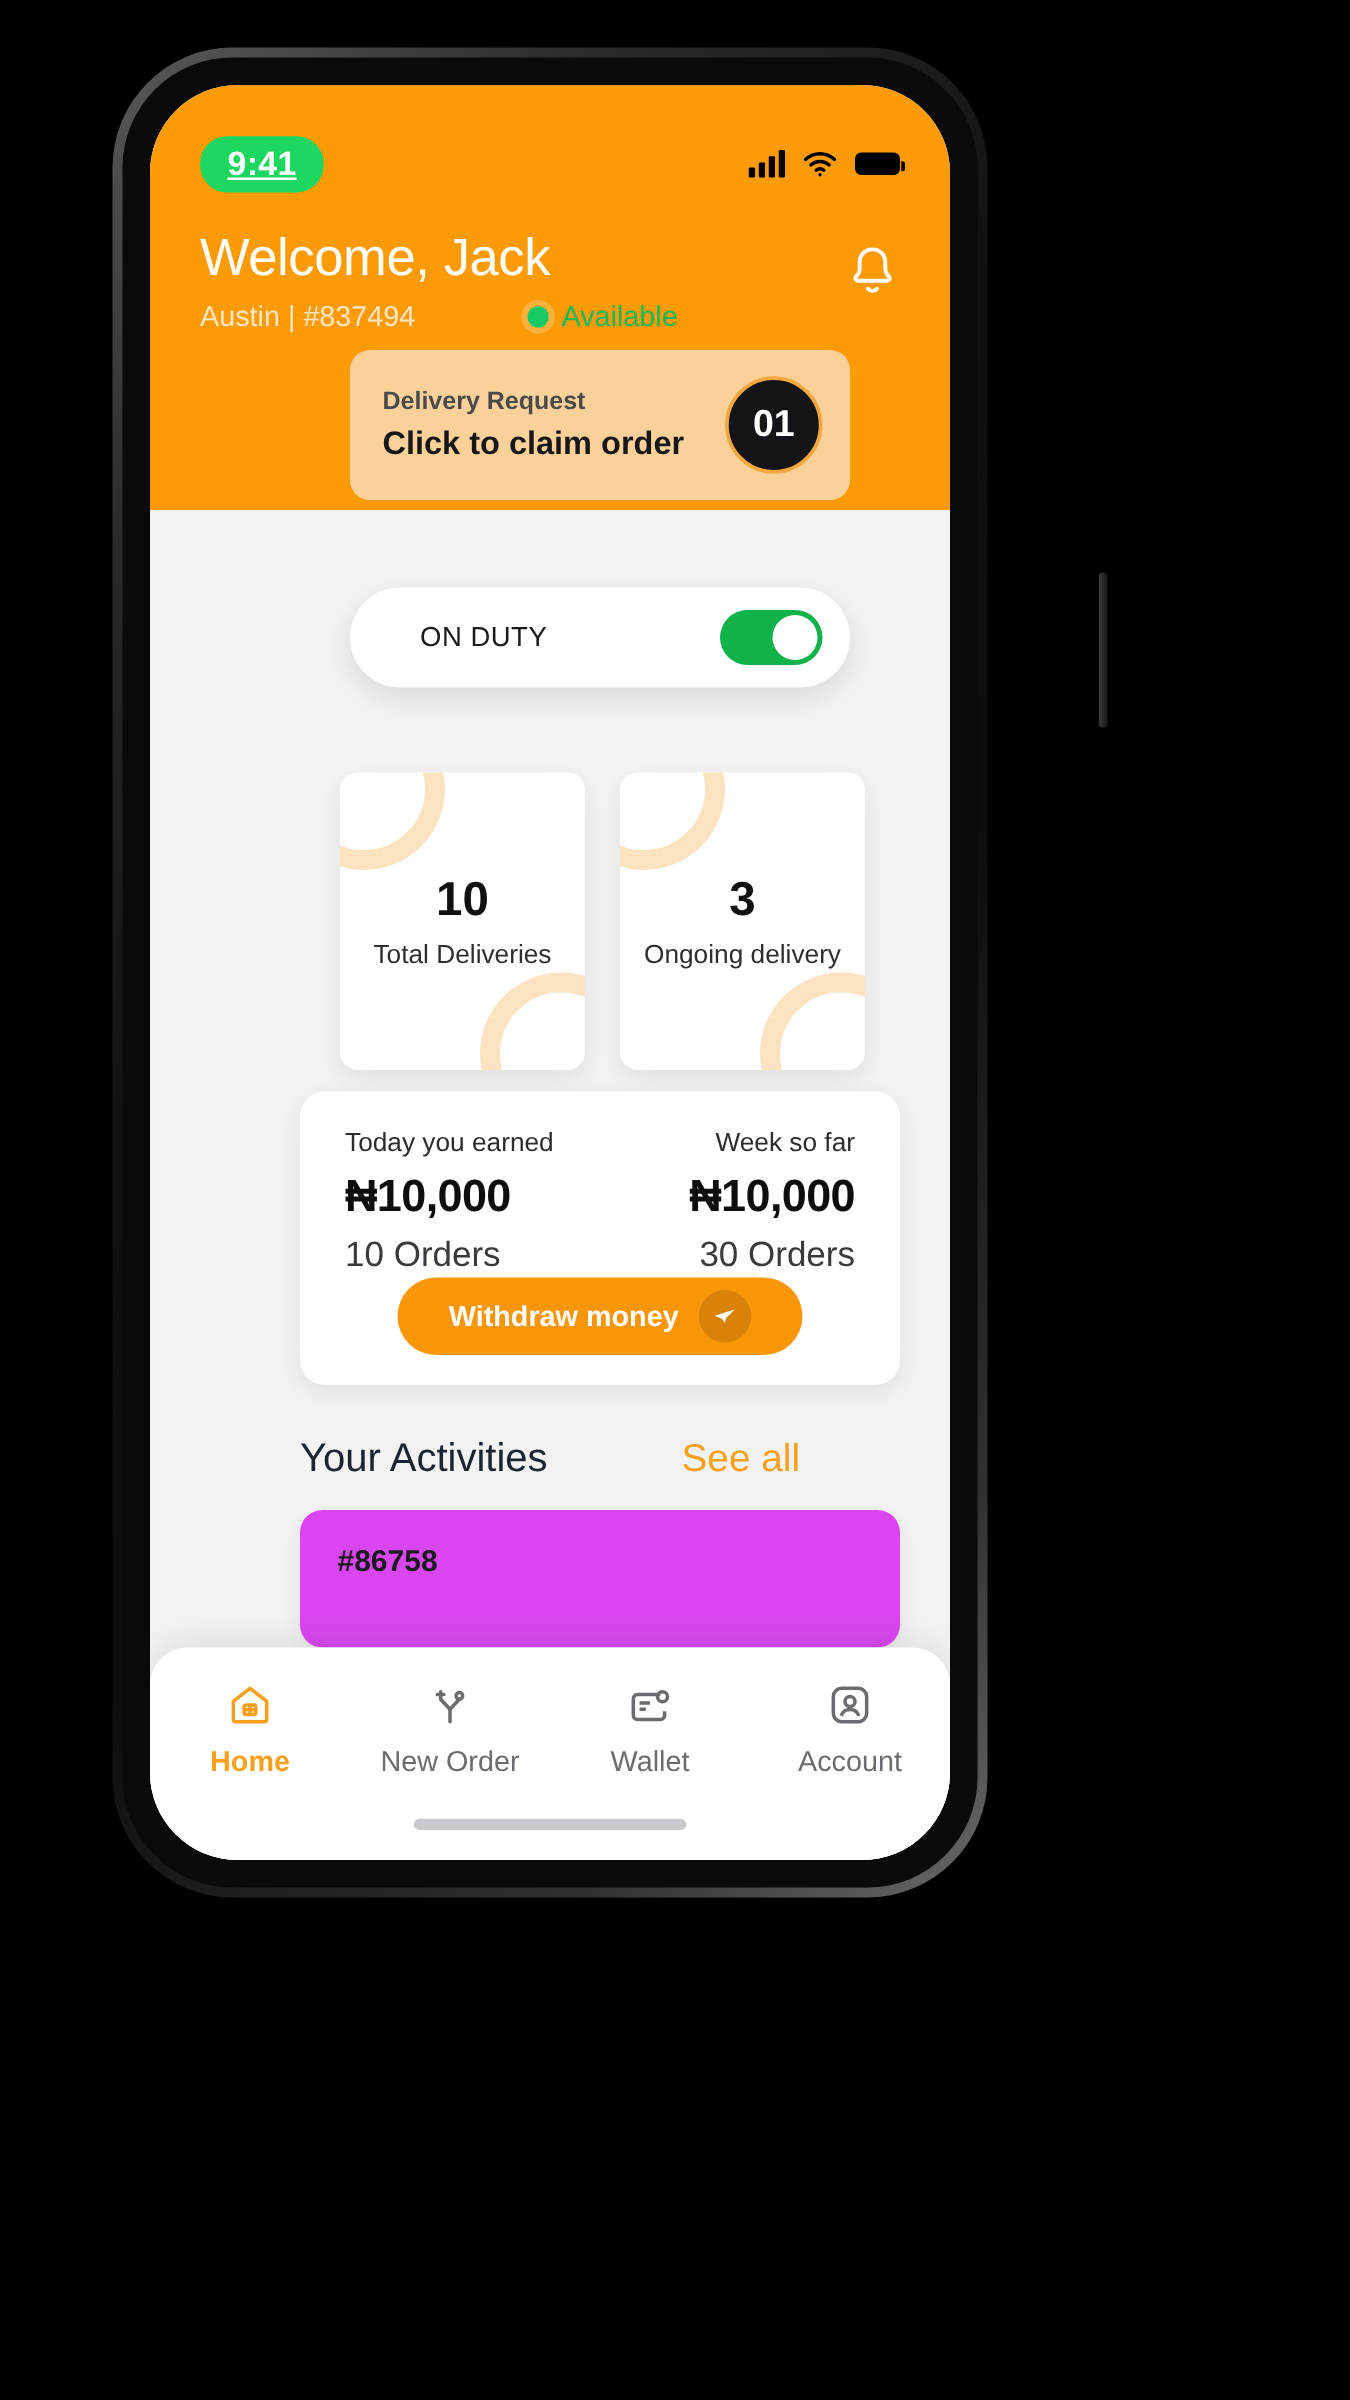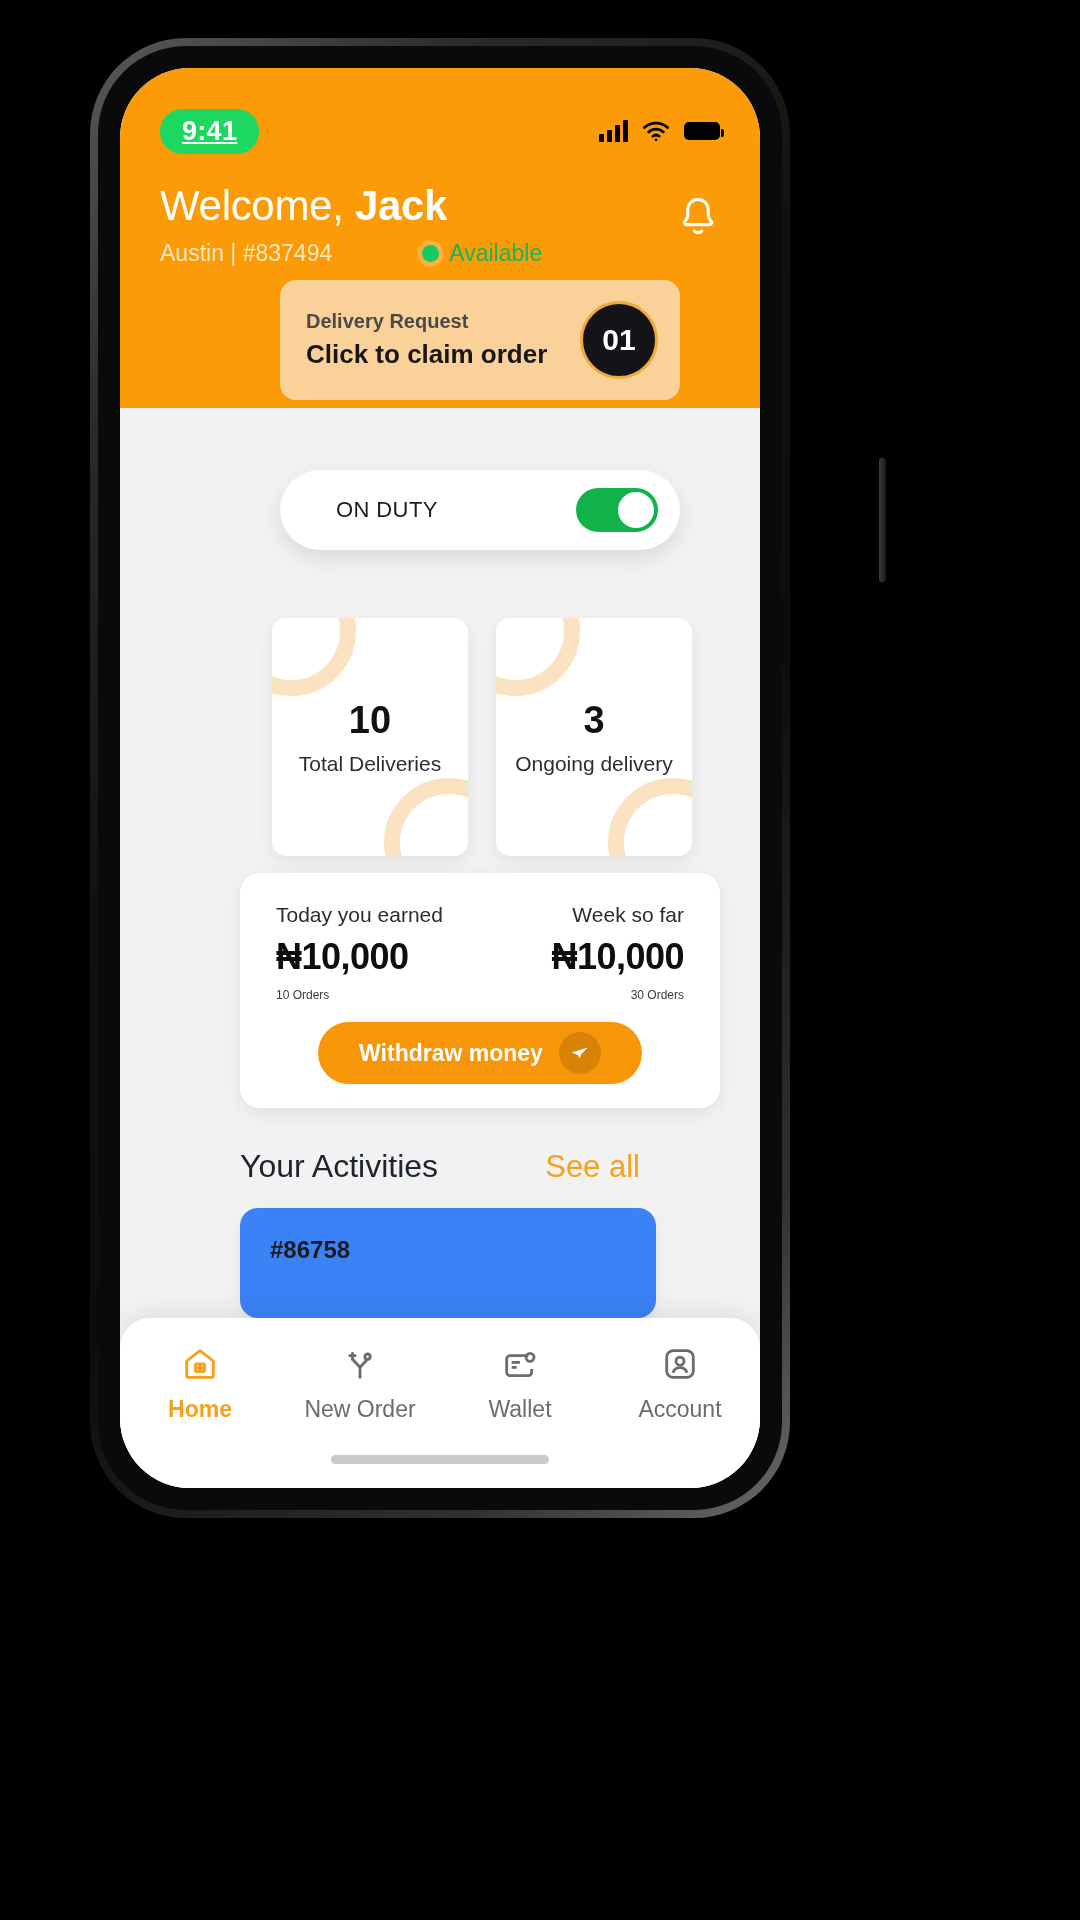--- a/index.html
+++ b/index.html
@@ -73,21 +73,21 @@
     border-bottom-left-radius:42px; border-bottom-right-radius:42px;
   }
   .hdr-row {
     position:absolute; left:40px; right:40px; top:116px;
     display:flex; align-items:flex-start; justify-content:space-between;
   }
   .welcome {
     color:#fff; font-size:42px; font-weight:normal; line-height:1.05;
     letter-spacing:-.3px;
   }
-  .welcome b { font-weight:bold; }
+  .welcome b { font-weight:normal; }
   .sub-row {
     display:flex; align-items:center; gap:90px; margin-top:12px;
   }
   .sub-loc { color:#ffe6c2; font-size:23px; }
   .avail { display:flex; align-items:center; gap:10px; }
   .avail .dot {
     width:17px; height:17px; border-radius:50%; background:#17c964;
     box-shadow:0 0 0 5px rgba(255,255,255,.22);
   }
   .avail .txt { color:#14b85a; font-size:23px; }
@@ -161,43 +161,43 @@
   .earn-card {
     position:absolute; left:120px; top:465px; width:480px; height:235px;
     background:#fff; border-radius:20px;
     box-shadow:0 6px 20px rgba(0,0,0,.07);
     padding:30px 36px 0 36px;
   }
   .earn-row { display:flex; justify-content:space-between; }
   .earn-col.right { text-align:right; }
   .earn-lbl { font-size:21px; color:#2c2c30; }
   .earn-amt { font-size:36px; font-weight:bold; color:#0e0e10; margin-top:9px; letter-spacing:-.5px; }
-  .earn-ord { font-size:12px; color:#3a3a3e; margin-top:10px; }
+  .earn-ord { font-size:28px; color:#3a3a3e; margin-top:10px; }
   .withdraw-btn {
     position:absolute; left:78px; bottom:24px; width:324px; height:62px;
     background:#f8960a; border-radius:34px;
     display:flex; align-items:center; justify-content:center; gap:16px;
     color:#fff; font-size:23px; font-weight:bold;
   }
   .send-circle {
     width:42px; height:42px; border-radius:50%;
     background:rgba(0,0,0,.13);
     display:flex; align-items:center; justify-content:center;
   }
 
   
   .act-head {
     position:absolute; left:120px; right:120px; top:740px;
     display:flex; align-items:baseline; justify-content:space-between;
   }
   .act-title { font-size:32px; font-weight:normal; color:#1c2430; }
   .act-seeall { font-size:31px; color:#f6a01e; }
   .act-card {
-    position:absolute; left:120px; top:800px; width:416px; height:110px;
-    background:#3b82f6; border-radius:18px;
+    position:absolute; left:120px; top:800px; width:480px; height:110px;
+    background:#d946ef; border-radius:18px;
     box-shadow:0 6px 18px rgba(0,0,0,.06);
     padding:28px 30px 0 30px;
   }
   .act-id { font-size:24px; font-weight:bold; color:#1b1b1f; }
 
   
   .tabbar {
     position:absolute; left:0; right:0; bottom:0; height:170px;
     background:#fff; border-top-left-radius:30px; border-top-right-radius:30px;
     display:flex; align-items:flex-start; justify-content:space-around;

